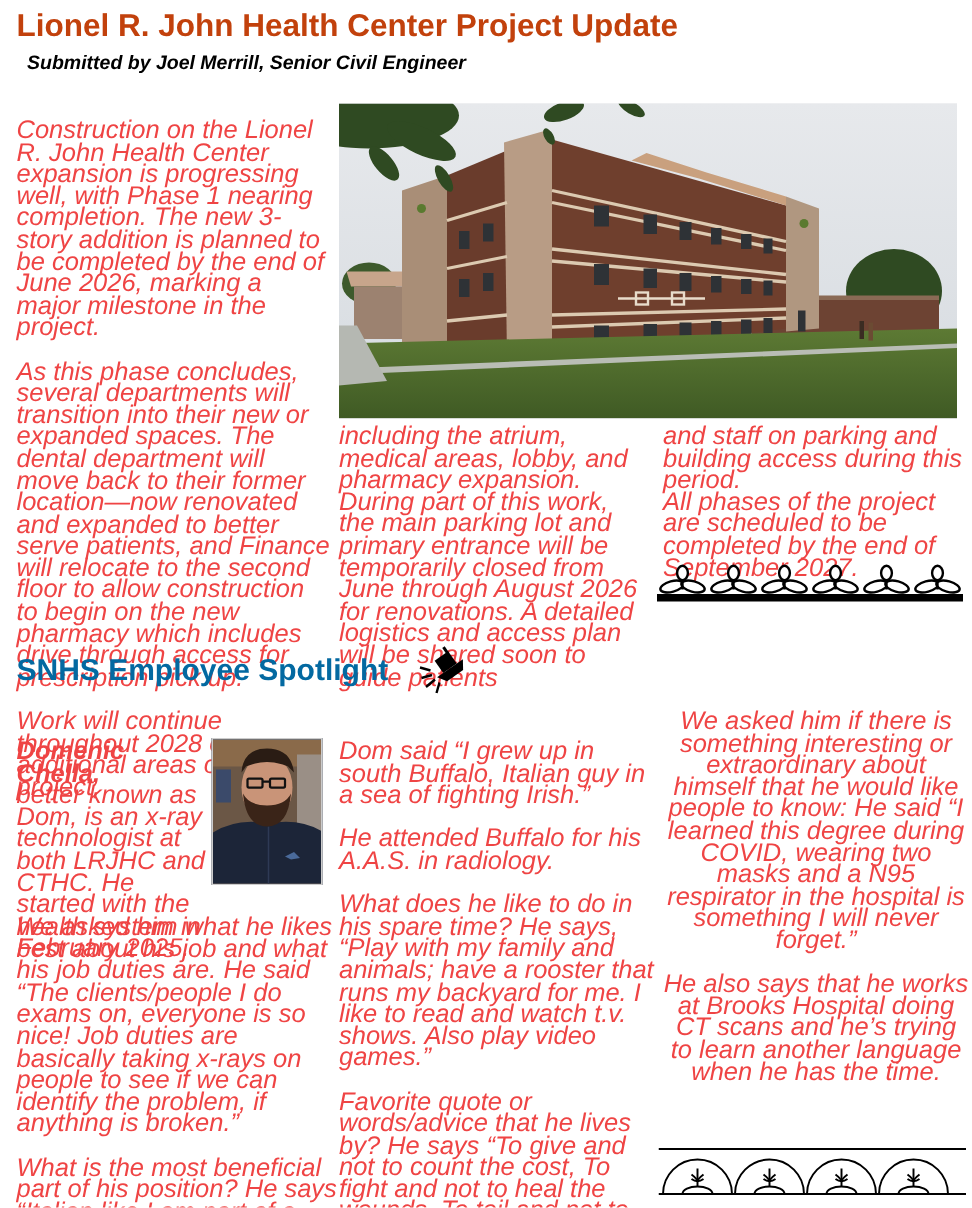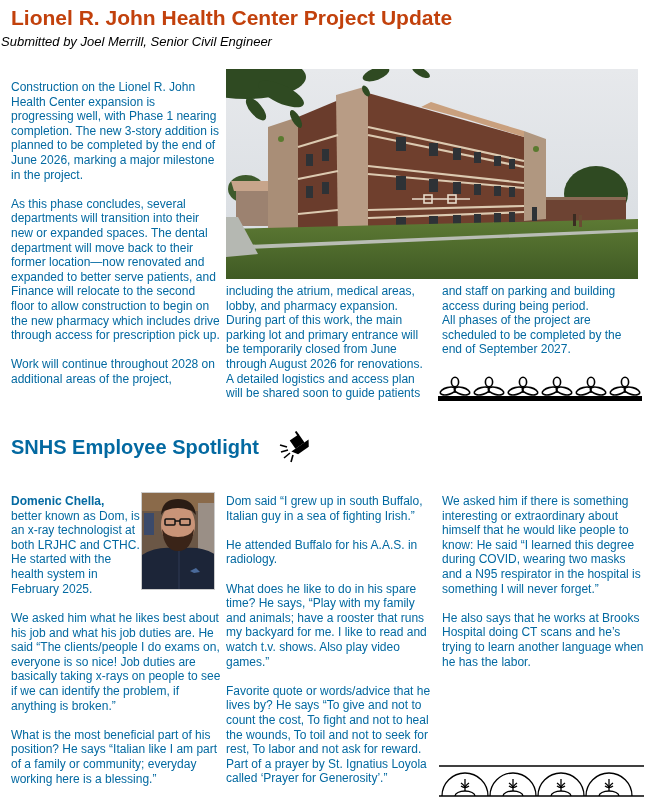--- a/index.html
+++ b/index.html
@@ -1,41 +1,41 @@
 <!DOCTYPE html>
 <html><head>
 <meta charset="utf-8">
 <style>
   * { margin: 0; padding: 0; box-sizing: border-box; }
   html, body { width: 648px; height: 805px; background: #ffffff; overflow: hidden; }
   body { font-family: "Liberation Sans", sans-serif; color: #111; position: relative; }
 
   .title { position: absolute; left: 11px; top: 6px; font-size: 21px; font-weight: bold; color: #c2410c; letter-spacing: 0; }
-  .byline { position: absolute; left: 1px; top: 34px; font-size: 13px; font-style: italic; color: #000; }
-
-  .txt { position: absolute; font-size: 12px; line-height: 14.6px; color: #0369a1; }
+  .byline { position: absolute; left: 18px; top: 34px; font-size: 13px; font-style: italic; color: #000; font-weight: bold; }
+
+  .txt { position: absolute; font-size: 17px; line-height: 14.6px; color: #ef4444; font-style: italic; }
   .txt p { margin: 0 0 14.6px 0; }
   .txt p:last-child { margin-bottom: 0; }
 
   #col1 { left: 11px; top: 80px; width: 210px; }
   #col2 { left: 226px; top: 284px; width: 205px; }
   #col3 { left: 442px; top: 284px; width: 200px; }
   #col3 p { margin-bottom: 0; }
 
   .photo-building { position: absolute; left: 226px; top: 69px; width: 412px; height: 210px; overflow: hidden; background: #dfe2e6; }
 
   .leaf-border { position: absolute; left: 438px; top: 376px; width: 204px; height: 26px; }
 
   .spot-title { position: absolute; left: 11px; top: 436px; font-size: 20px; font-weight: bold; color: #0369a1; }
   .flashlight { position: absolute; left: 277px; top: 430px; width: 40px; height: 34px; }
 
   #spot1 { left: 11px; top: 494px; width: 130px; }
   #spot1b { left: 11px; top: 611px; width: 214px; }
   #spot2 { left: 226px; top: 494px; width: 210px; }
-  #spot3 { left: 442px; top: 494px; width: 204px; }
+  #spot3 { left: 442px; top: 474px; width: 204px; text-align: center; }
   .bold { font-weight: bold; }
 
   .portrait { position: absolute; left: 141px; top: 492px; width: 74px; height: 98px; overflow: hidden; border: 1px solid #ccc; background: #1d2536; }
 
   .arch-border { position: absolute; left: 439px; top: 764px; width: 205px; height: 34px; }
 </style>
 </head>
 <body>
 
 <div class="title">Lionel R. John Health Center Project Update</div>
@@ -151,21 +151,21 @@
       <ellipse cx="140" cy="22" rx="6" ry="3" transform="rotate(60 140 22)"></ellipse>
     </g>
   </svg>
 </div>
 
 <div class="txt" id="col2">
   <p>including the atrium, medical areas, lobby, and pharmacy expansion. During part of this work, the main parking lot and primary entrance will be temporarily closed from June through August 2026 for renovations. A detailed logistics and access plan will be shared soon to guide patients</p>
 </div>
 
 <div class="txt" id="col3">
-  <p>and staff on parking and building access during being period.</p>
+  <p>and staff on parking and building access during this period.</p>
   <p>All phases of the project are scheduled to be completed by the end of September 2027.</p>
 </div>
 
 <div class="leaf-border">
   <svg width="204" height="26" viewBox="0 0 204 26" xmlns="http://www.w3.org/2000/svg">
     <g stroke="#000" stroke-width="1.6" fill="#fff">
       <g id="leafunit">
         <ellipse cx="10" cy="15" rx="8" ry="3.5" transform="rotate(-15 10 15)"></ellipse>
         <ellipse cx="24" cy="15" rx="8" ry="3.5" transform="rotate(15 24 15)"></ellipse>
         <ellipse cx="17" cy="6" rx="3.6" ry="4.8"></ellipse>
@@ -230,21 +230,21 @@
 
 <div class="txt" id="spot2">
   <p>Dom said “I grew up in south Buffalo, Italian guy in a sea of fighting Irish.”</p>
   <p>He attended Buffalo for his A.A.S. in radiology.</p>
   <p>What does he like to do in his spare time? He says, “Play with my family and  animals; have a rooster that runs my backyard for me. I like to read and watch t.v. shows. Also play video games.”</p>
   <p>Favorite quote or words/advice that he lives by? He says “To give and not to count the cost, To fight and not to heal the wounds, To toil and not to seek for rest, To labor and not ask for reward. Part of a prayer by St. Ignatius Loyola called ‘Prayer for Generosity’.”</p>
 </div>
 
 <div class="txt" id="spot3">
   <p>We asked him if there is something interesting or extraordinary about himself that he would like people to know: He said “I learned this degree during COVID, wearing two masks and a N95 respirator in the hospital is something I will never forget.”</p>
-  <p>He also says that he works at Brooks Hospital doing CT scans and he’s trying to learn another language when he has the labor.</p>
+  <p>He also says that he works at Brooks Hospital doing CT scans and he’s trying to learn another language when he has the time.</p>
 </div>
 
 <div class="arch-border">
   <svg width="205" height="34" viewBox="0 0 205 34" xmlns="http://www.w3.org/2000/svg">
     <g stroke="#000" stroke-width="1.3" fill="none">
       <line x1="0" y1="2" x2="205" y2="2"></line>
       <line x1="0" y1="32" x2="205" y2="32"></line>
       <g id="archunit">
         <path d="M3 32 A23 23 0 0 1 49 32"></path>
         <path d="M16 32 A10 5 0 0 1 36 32"></path>

